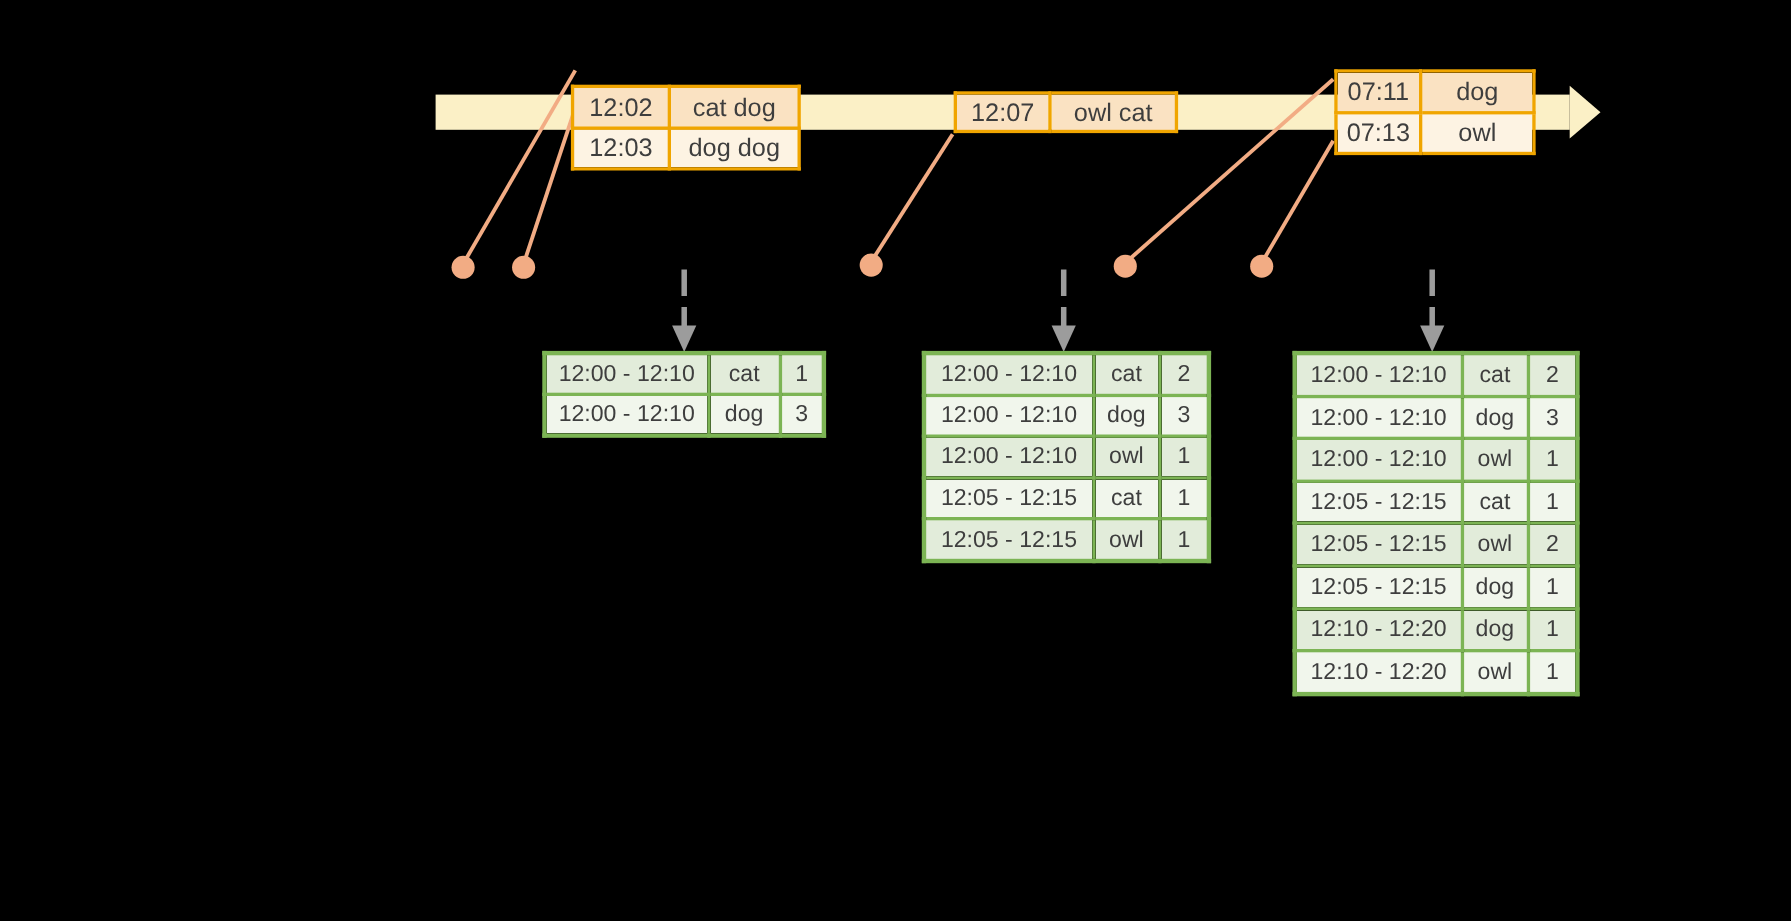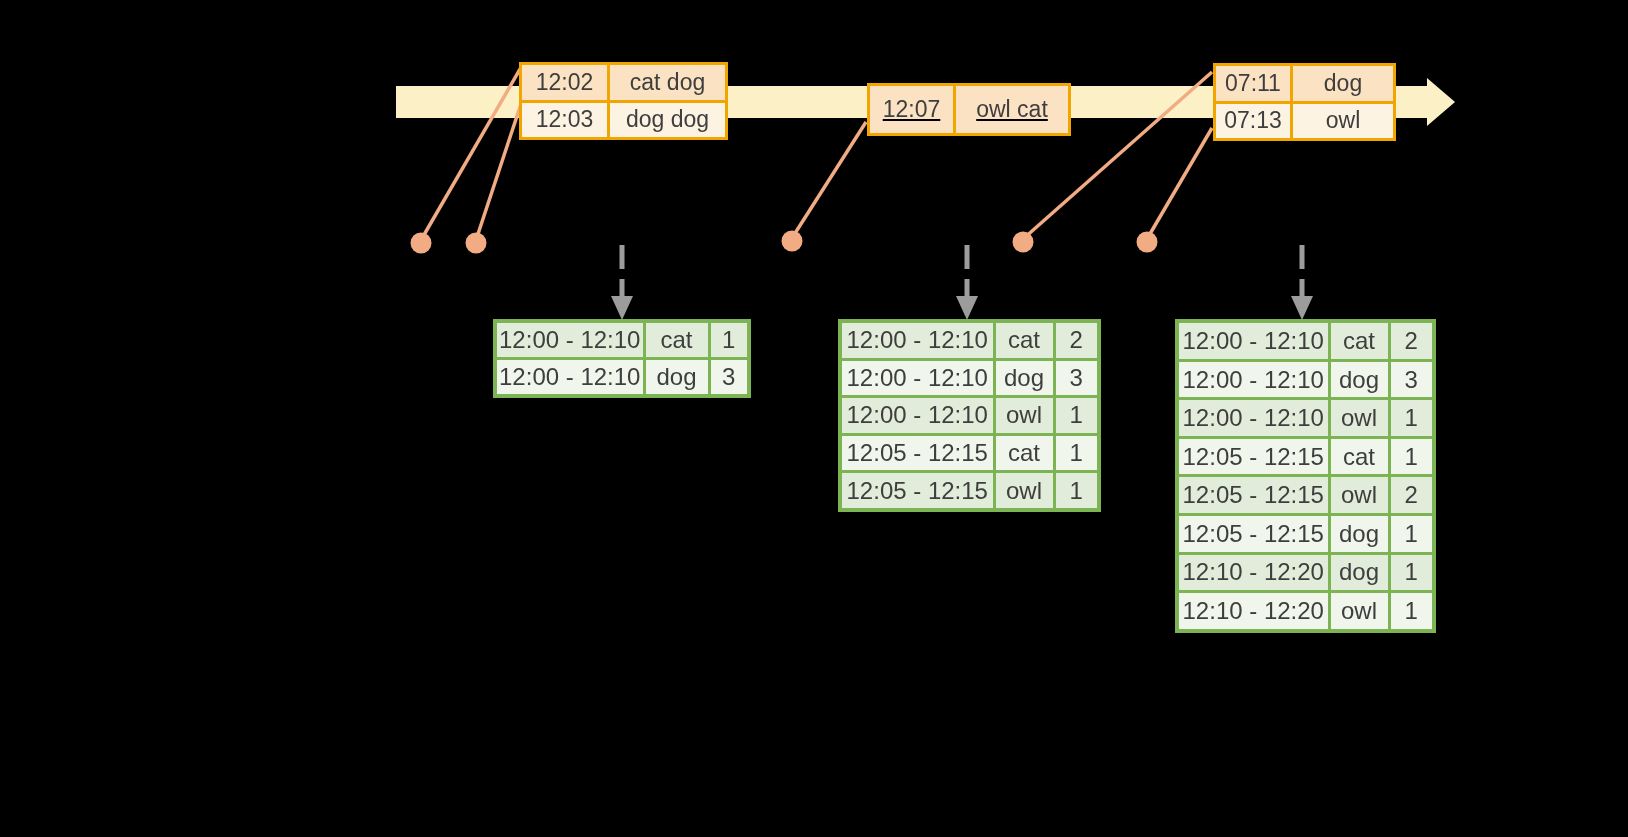--- a/index.html
+++ b/index.html
@@ -21,26 +21,26 @@
     overflow:hidden;font-family:"Liberation Sans",sans-serif;
   }
   svg.layer{position:absolute;left:0;top:0;}
   table{position:absolute;border-collapse:collapse;table-layout:fixed;padding:0;margin:0;}
   td{padding:0;vertical-align:middle;text-align:center;color:var(--ink);overflow:hidden;white-space:nowrap;}
 
   .event-table{border:3px solid var(--orange);}
   .event-table td{border:3px solid var(--orange);font-size:23px;}
   .event-table tr.row-dark td{background:var(--event-dark);}
   .event-table tr.row-light td{background:var(--event-light);margin-left:40px;}
-  #event-table-1{left:519px;top:62px;width:206px;height:78px;}
-  #event-table-2{left:867px;top:83px;width:201px;height:53px;text-decoration:underline;}
+  #event-table-1{left:519px;top:77px;width:206px;height:78px;}
+  #event-table-2{left:867px;top:83px;width:201px;height:38px;}
   #event-table-3{left:1213px;top:63px;width:180px;height:78px;}
 
   .result-table{border:4px solid var(--green);}
-  .result-table td{border:3px solid var(--green);font-size:24px;}
+  .result-table td{border:3px solid var(--green);font-size:21px;}
   .result-table tr.row-dark td{background:var(--result-dark);}
   .result-table tr.row-light td{background:var(--result-light);}
   #result-table-1{left:493px;top:319px;width:254px;height:79px;}
   #result-table-2{left:838px;top:319px;width:259px;height:193px;}
   #result-table-3{left:1175px;top:319px;width:257px;height:314px;}
 </style>
 </head>
 <body>
 
 <div class="canvas">

